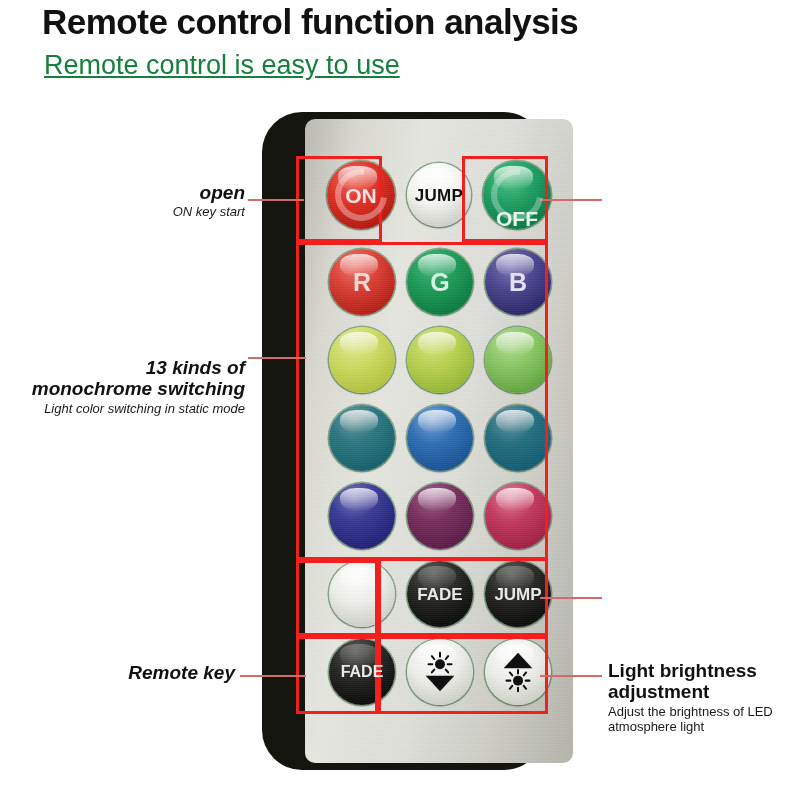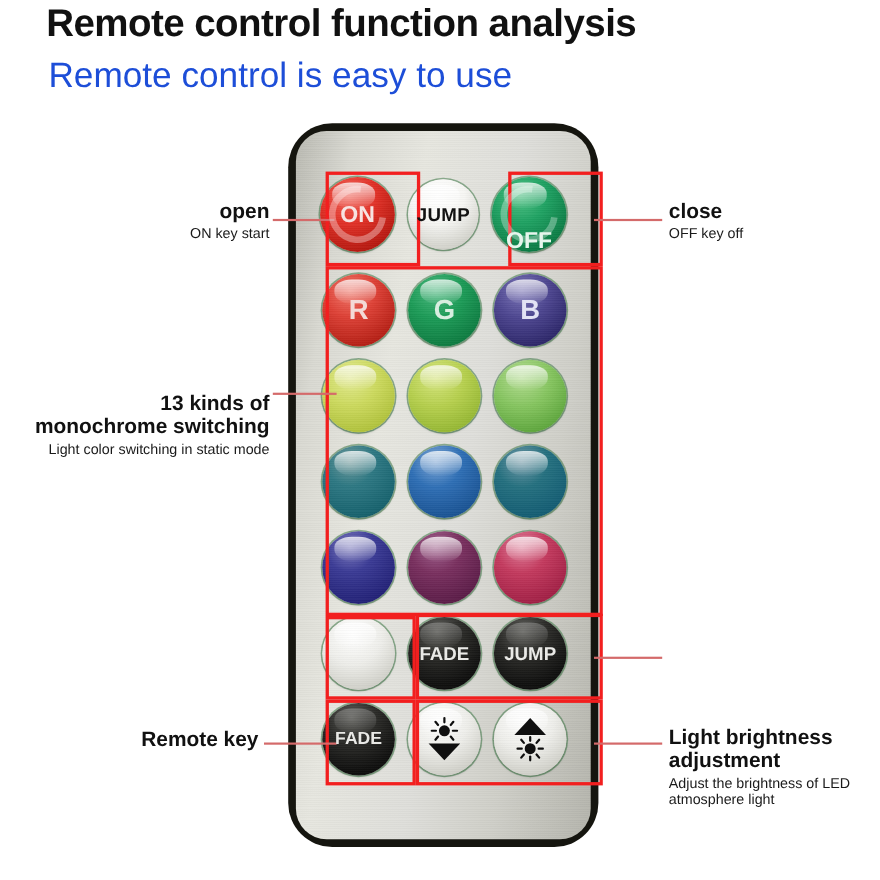--- a/index.html
+++ b/index.html
@@ -12,37 +12,38 @@
   #stage { position: relative; width: 800px; height: 800px; background:#fff; }
 
   
   .title {
     position:absolute; left:42px; top:2px;
     font-size:35px; font-weight:bold; color:#111;
     letter-spacing:-0.5px; white-space:nowrap;
   }
   .subtitle {
     position:absolute; left:44px; top:50px;
-    font-size:32px; color:#1d4ed8; white-space:nowrap;
+    font-size:27px; color:#15803d; white-space:nowrap;text-decoration:underline;
   }
 
   
   .remote {
     position:absolute; left:262px; top:112px;
     width:282px; height:658px;
     border-radius:40px;
     background:#15150f;
     padding:7px;
   }
   .remote-face {
     width:100%; height:100%;
-    border-radius:28px;
+    border-radius:10px;
     background:
       linear-gradient(100deg,#b9b9b1 0%, #d9d9d2 14%, #e6e6df 32%, #dededa 55%, #cfcfc8 76%, #b4b4ac 100%);
     position:relative;
+    margin-left:36px;
   }
   .remote-face::after{
     content:""; position:absolute; inset:0; border-radius:34px;
     background:
       repeating-linear-gradient(0deg, rgba(255,255,255,0.05) 0 1px, rgba(0,0,0,0.035) 1px 2px);
     pointer-events:none; opacity:.55;
   }
 
   
   .btn {
@@ -105,21 +106,21 @@
 
   
   .callout { position:absolute; }
   .callout .head {
     font-size:19px; font-weight:bold; color:#111; line-height:1.12; white-space:nowrap;
   }
   .callout .sub {
     font-size:13px; color:#1a1a1a; line-height:1.2; margin-top:1px;
   }
   .callout.right .head, .callout.right .sub { text-align:left; }
-  .callout.left { text-align:right; }
+  .callout.left { text-align:right;font-style:italic; }
   .callout.left .head, .callout.left .sub { text-align:right; }
 
   
   .sun-icon { position:relative; z-index:3; display:block; }
 </style>
 </head>
 <body>
 
 <div id="stage">
 
@@ -273,24 +274,20 @@
   <div class="rline" style="left:248px; top:357px; width:58px;"></div>
   <div class="rline" style="left:540px; top:597px; width:62px;"></div>
   <div class="rline" style="left:240px; top:675px; width:66px;"></div>
   <div class="rline" style="left:540px; top:675px; width:62px;"></div>
 
   <div class="callout left" style="left:40px; top:182px; width:205px;">
     <div class="head">open</div>
     <div class="sub">ON key start</div>
   </div>
 
-  <div class="callout right" style="left:608px; top:182px; width:190px;">
-    <div class="head">close</div>
-    <div class="sub">OFF key off</div>
-  </div>
 
   <div class="callout left" style="left:0px; top:342px; width:245px;margin-top:15px;">
     <div class="head">13 kinds of</div>
     <div class="head">monochrome switching</div>
     <div class="sub">Light color switching in static mode</div>
   </div>
 
 
   <div class="callout left" style="left:60px; top:662px; width:175px;">
     <div class="head">Remote key</div>

